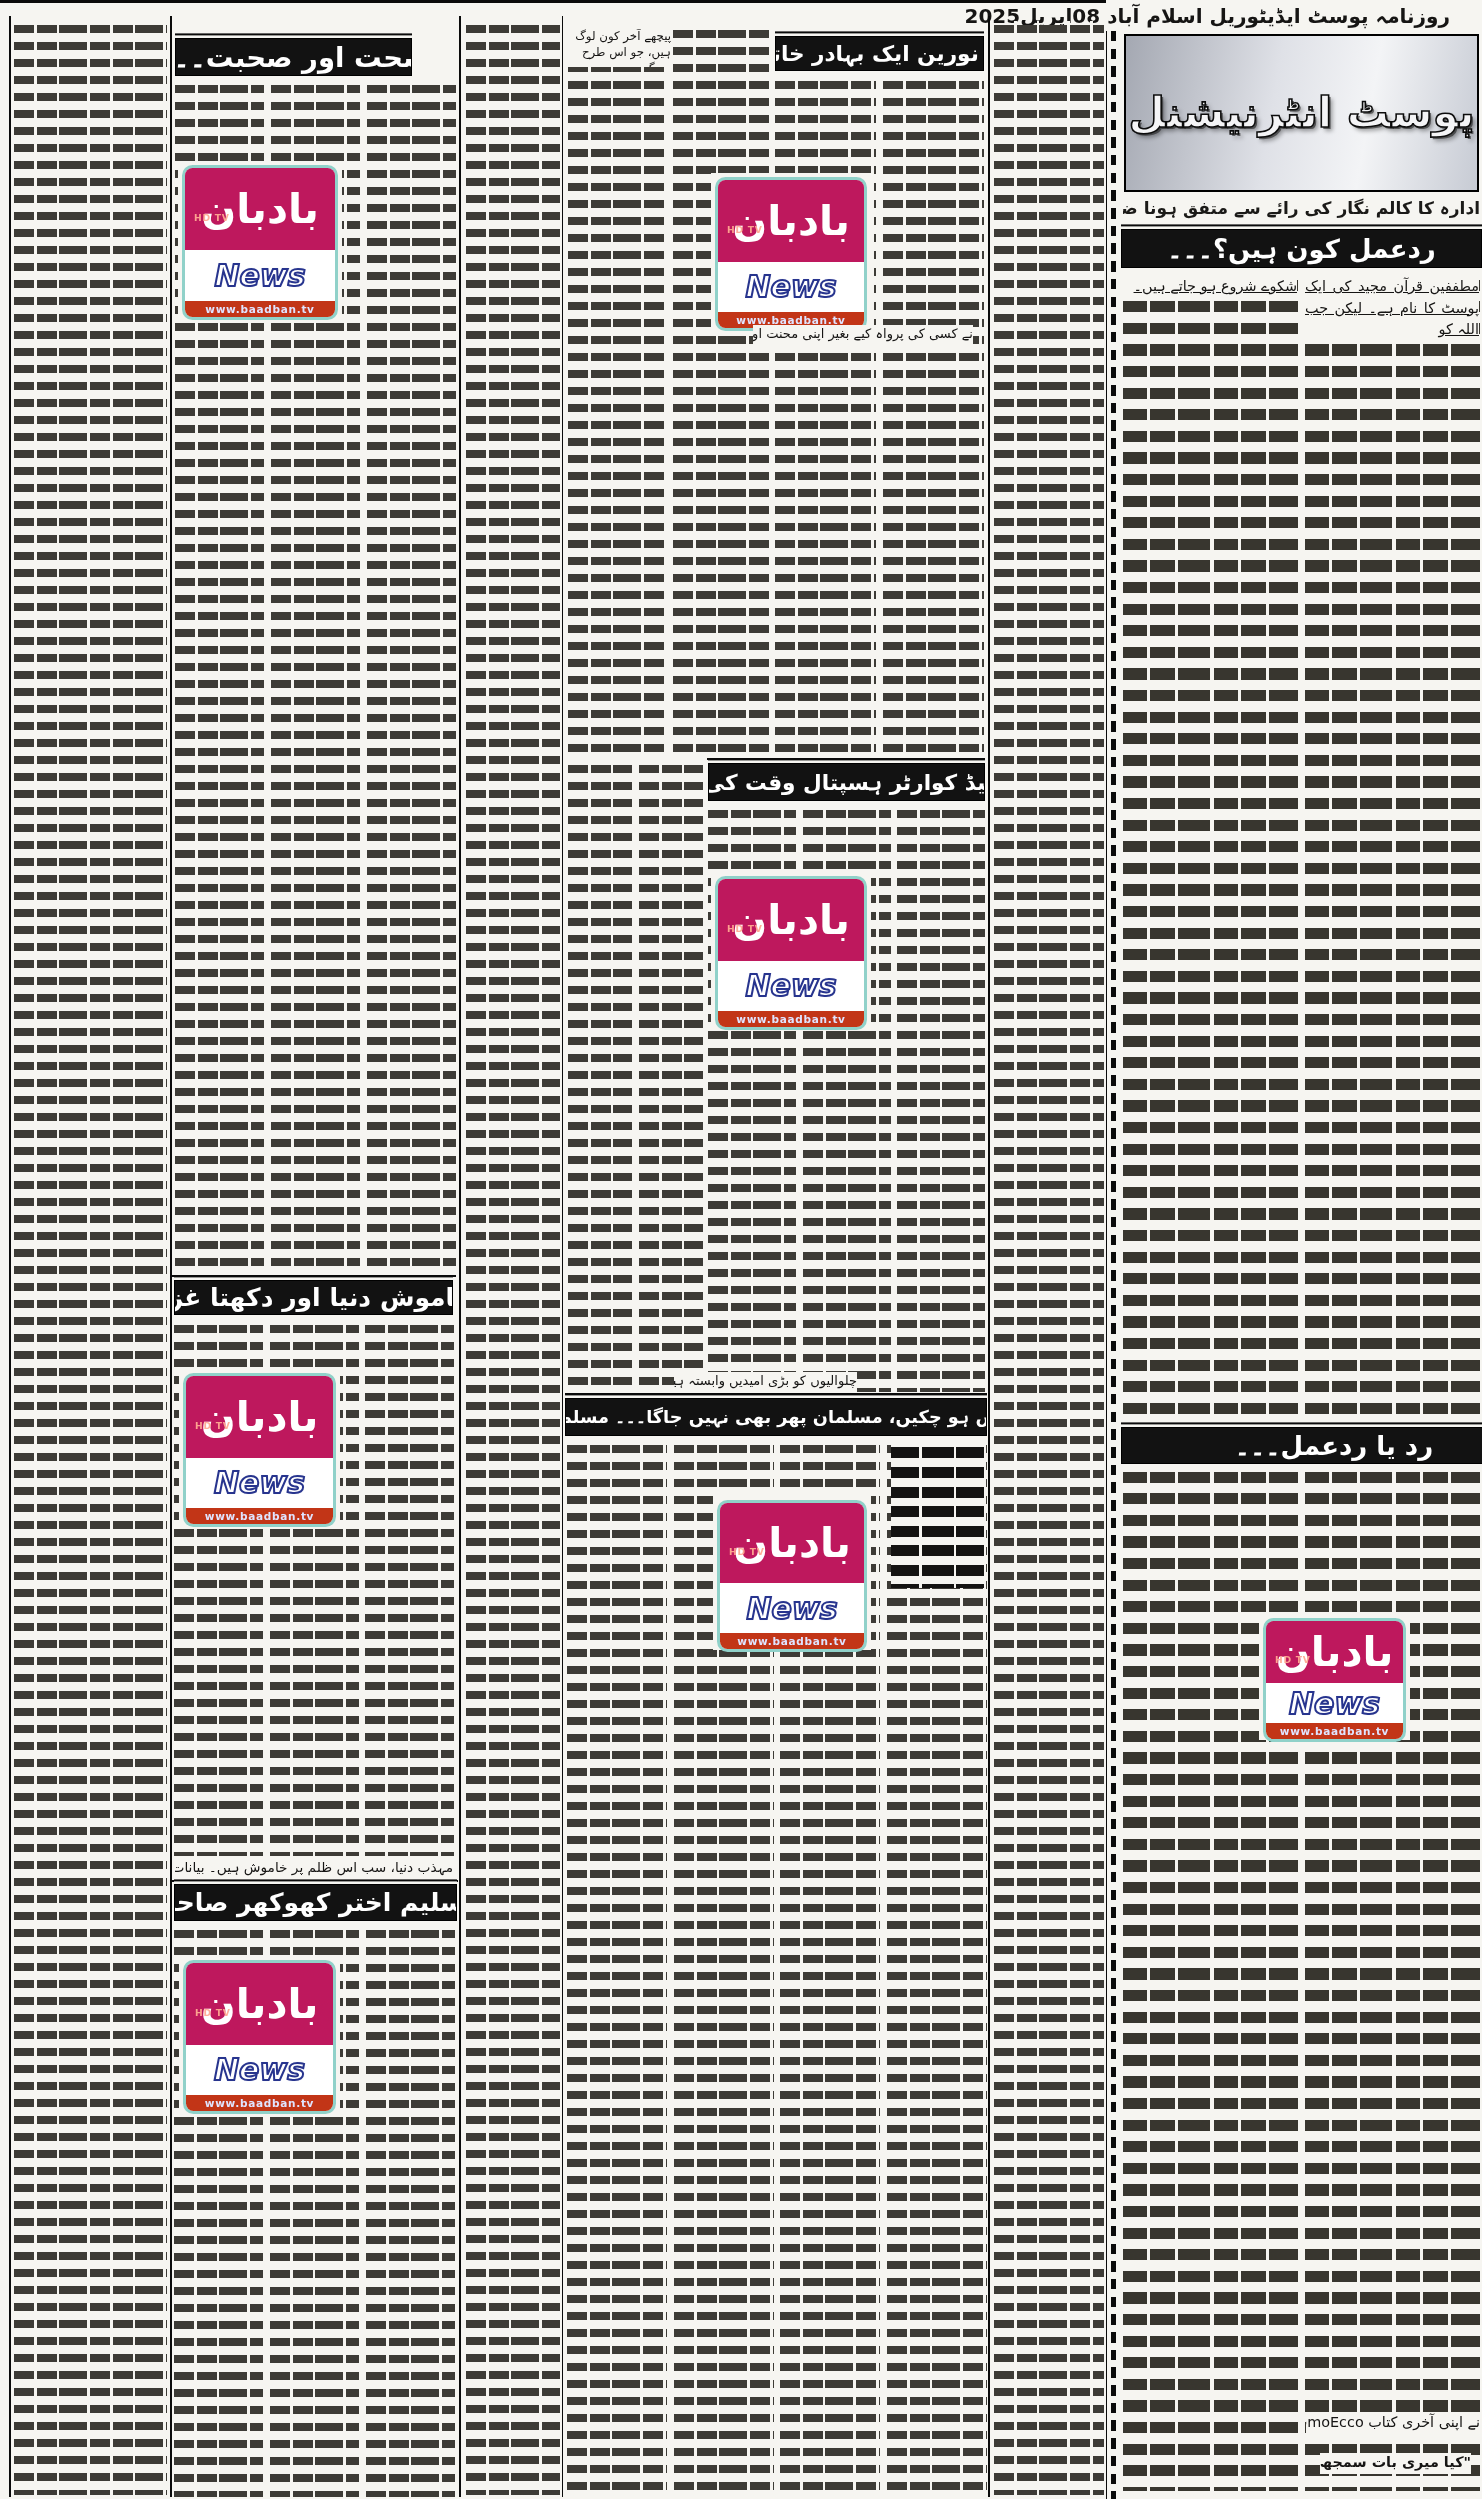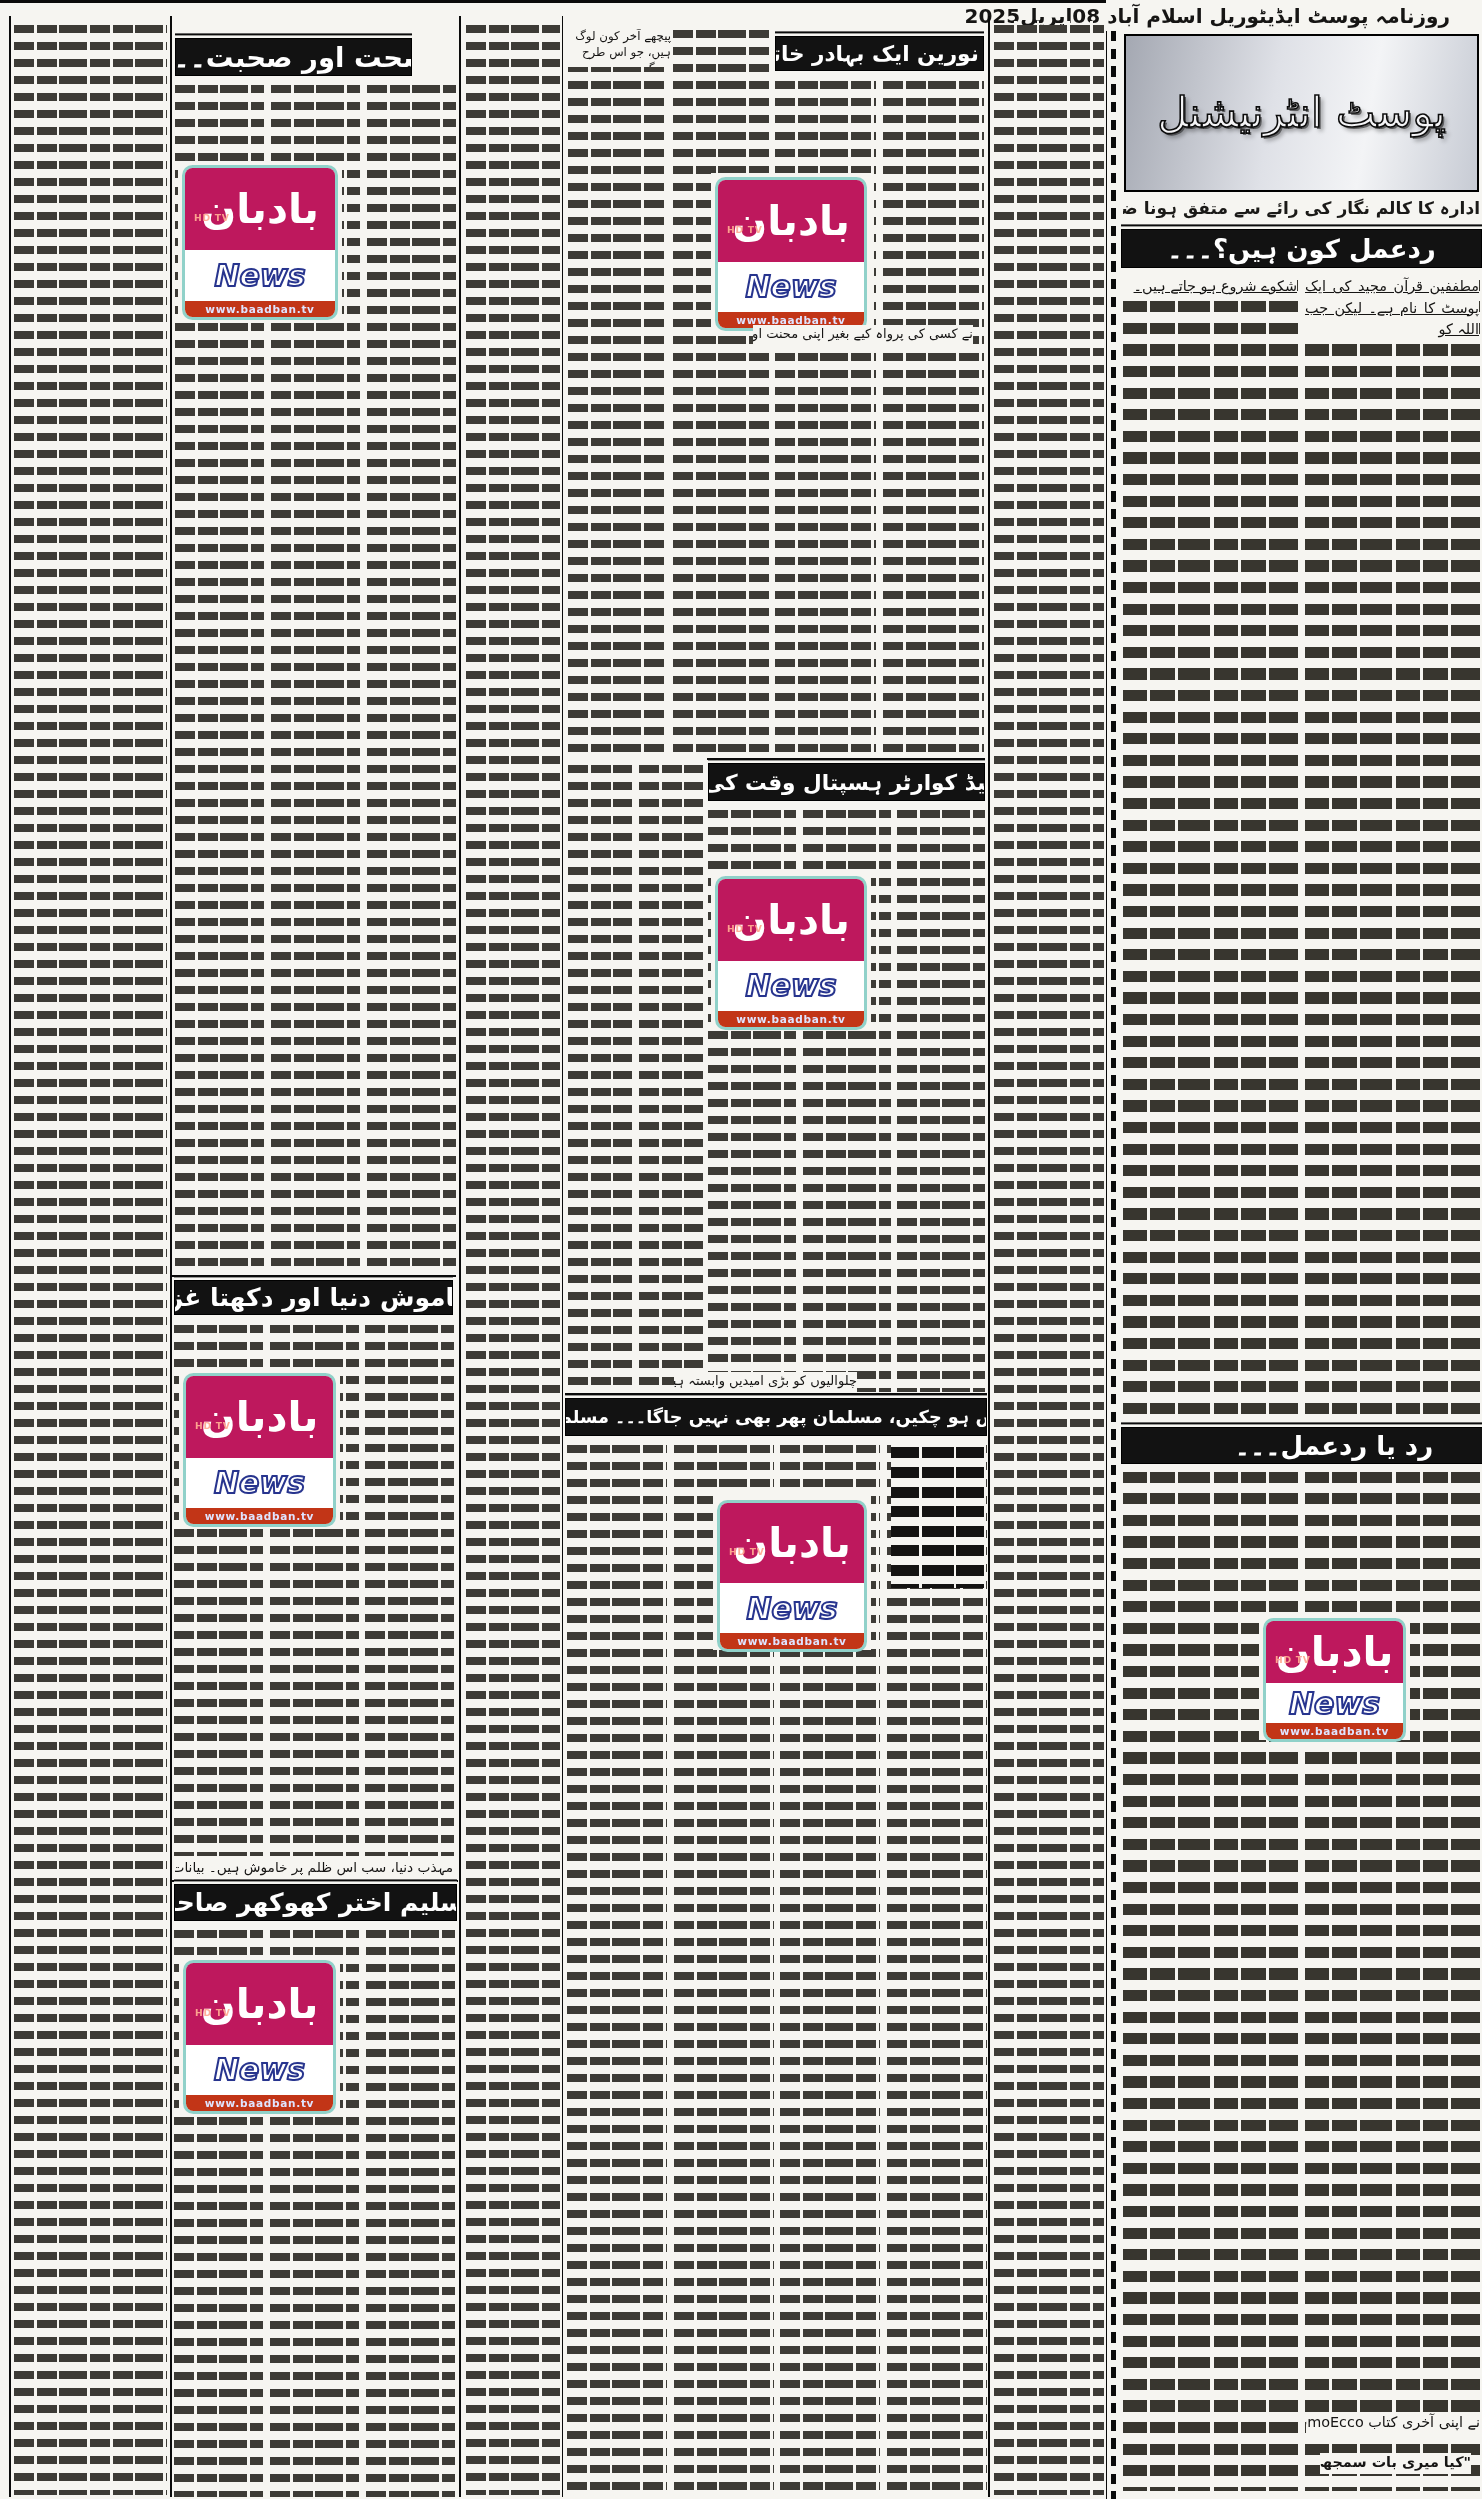--- a/index.html
+++ b/index.html
@@ -48,21 +48,21 @@
   }
   .lead{background:#f6f5f1;direction:rtl;text-align:justify;color:#161514;line-height:1.5;overflow:hidden;text-decoration:underline;}
   
   .masthead{
     border:2.6px solid #000;
     background:linear-gradient(100deg,#a4a8b2 0%,#dfe1e7 42%,#f3f4f6 68%,#c7cbd4 100%);
     display:flex;flex-direction:column;align-items:center;justify-content:center;
     direction:rtl;overflow:hidden;
   }
   .masthead .m1,.masthead .m2{
-    font-weight:normal;color:#f4f4f6;white-space:nowrap;
+    font-weight:bold;color:#f4f4f6;white-space:nowrap;
     -webkit-text-stroke:1.6px #0c0c0c;
     text-shadow:2px 2px 0 rgba(20,20,20,.55),3.9px 3.9px 4.6px rgba(0,0,0,.35);
   }
   .masthead .m1{font-size:42px;line-height:1.25;}
   .masthead .m2{font-size:60px;line-height:1.15;}
   .disclaimer{direction:rtl;text-align:center;font-weight:bold;font-size:17px;white-space:nowrap;overflow:hidden;}
   
   .logo{background:#f6f5f1;padding:3.9px;}
   .logo-inner{
     height:100%;border:3.3px solid #90d1c9;border-radius:10.5px;overflow:hidden;

